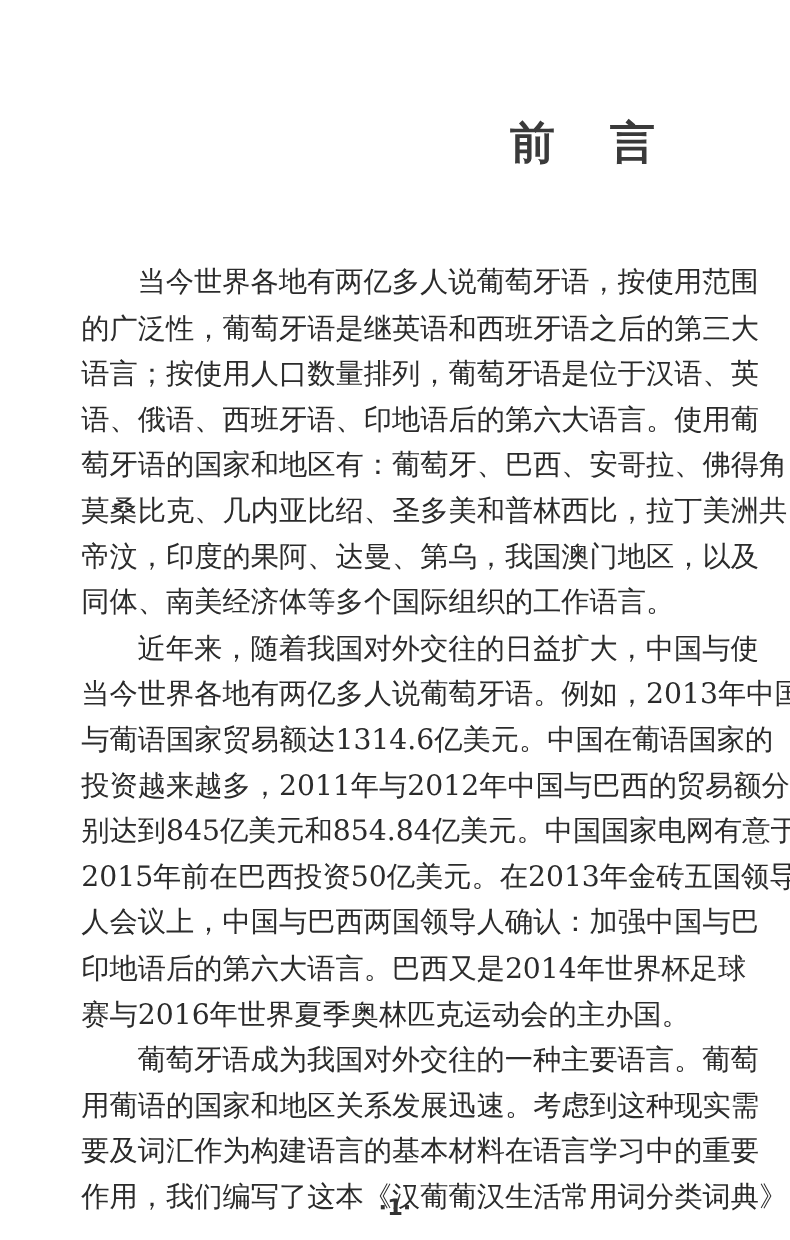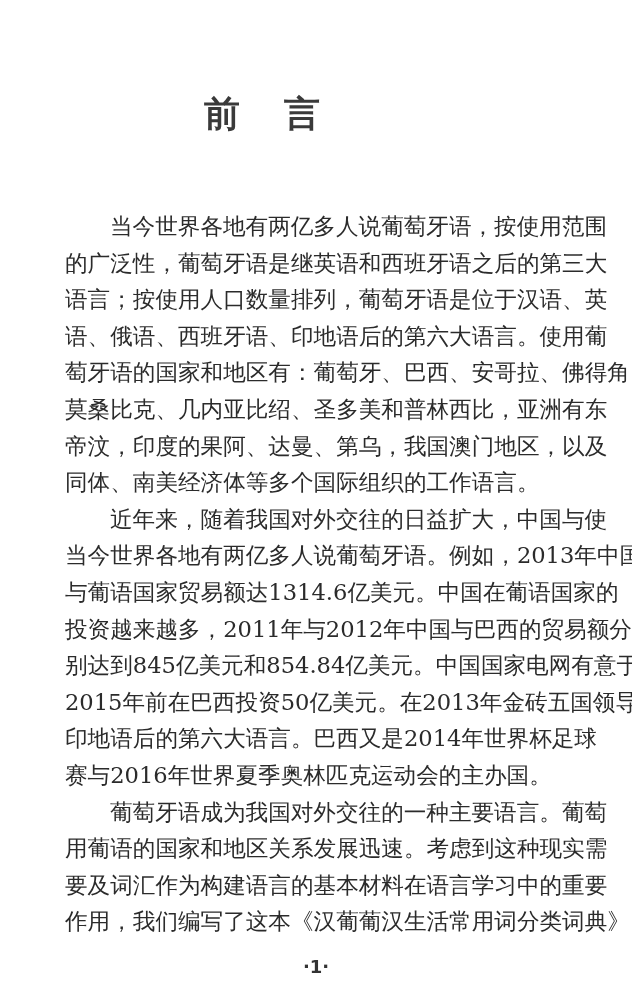--- a/index.html
+++ b/index.html
@@ -1,18 +1,18 @@
 <!DOCTYPE html>
 <html><head>
 <meta charset="utf-8">
 <style>
   html, body { margin:0; padding:0; background:#ffffff; }
   body { width:632px; height:992px; position:relative; overflow:hidden;
          font-family:"DejaVu Serif","Liberation Serif",serif; color:#2b2b2b; }
-  .title { position:absolute; top:90px; left:0; width:524px; text-align:center;
+  .title { position:absolute; top:90px; left:0; width:524px; text-align:right;
            font-family:"DejaVu Sans","Liberation Sans",sans-serif; font-weight:bold;
            font-size:36px; color:#3a3a3a; letter-spacing:0; }
   .title span { display:inline-block; }
   .title .gap { width:44px; }
   .body { position:absolute; top:208px; left:65px; width:516px; }
   .line { height:36.6px; line-height:36.6px; font-size:22.6px; white-space:nowrap;
           text-align:justify; text-align-last:justify; letter-spacing:0; }
   .line.last { text-align-last:left; }
   .line.indent { padding-left:45px; }
   .pagenum { position:absolute; top:956px; left:0; width:632px; text-align:center;
@@ -27,32 +27,33 @@
 </div>
 
 <div class="body">
 
   <div>
     <div class="line indent">当今世界各地有两亿多人说葡萄牙语，按使用范围</div>
     <div class="line">的广泛性，葡萄牙语是继英语和西班牙语之后的第三大</div>
     <div class="line">语言；按使用人口数量排列，葡萄牙语是位于汉语、英</div>
     <div class="line">语、俄语、西班牙语、印地语后的第六大语言。使用葡</div>
     <div class="line">萄牙语的国家和地区有：葡萄牙、巴西、安哥拉、佛得角、</div>
-    <div class="line">莫桑比克、几内亚比绍、圣多美和普林西比，亚洲有东</div>
+    <div class="line">莫桑比克、几内亚比绍、圣多美和普林西比，拉丁美洲共</div>
     <div class="line">帝汶，印度的果阿、达曼、第乌，我国澳门地区，以及</div>
     <div class="line last">同体、南美经济体等多个国际组织的工作语言。</div>
   </div>
 
   <div>
     <div class="line indent">近年来，随着我国对外交往的日益扩大，中国与使</div>
     <div class="line">当今世界各地有两亿多人说葡萄牙语。例如，2013年中国</div>
     <div class="line">与葡语国家贸易额达1314.6亿美元。中国在葡语国家的</div>
     <div class="line">投资越来越多，2011年与2012年中国与巴西的贸易额分</div>
     <div class="line">别达到845亿美元和854.84亿美元。中国国家电网有意于</div>
     <div class="line">2015年前在巴西投资50亿美元。在2013年金砖五国领导</div>
+    <div class="line">人会议上，中国与巴西两国领导人确认：加强中国与巴</div>
     <div class="line">印地语后的第六大语言。巴西又是2014年世界杯足球</div>
     <div class="line last">赛与2016年世界夏季奥林匹克运动会的主办国。</div>
   </div>
 
   <div>
     <div class="line indent">葡萄牙语成为我国对外交往的一种主要语言。葡萄</div>
     <div class="line">用葡语的国家和地区关系发展迅速。考虑到这种现实需</div>
     <div class="line">要及词汇作为构建语言的基本材料在语言学习中的重要</div>
     <div class="line">作用，我们编写了这本《汉葡葡汉生活常用词分类词典》。</div>
 

